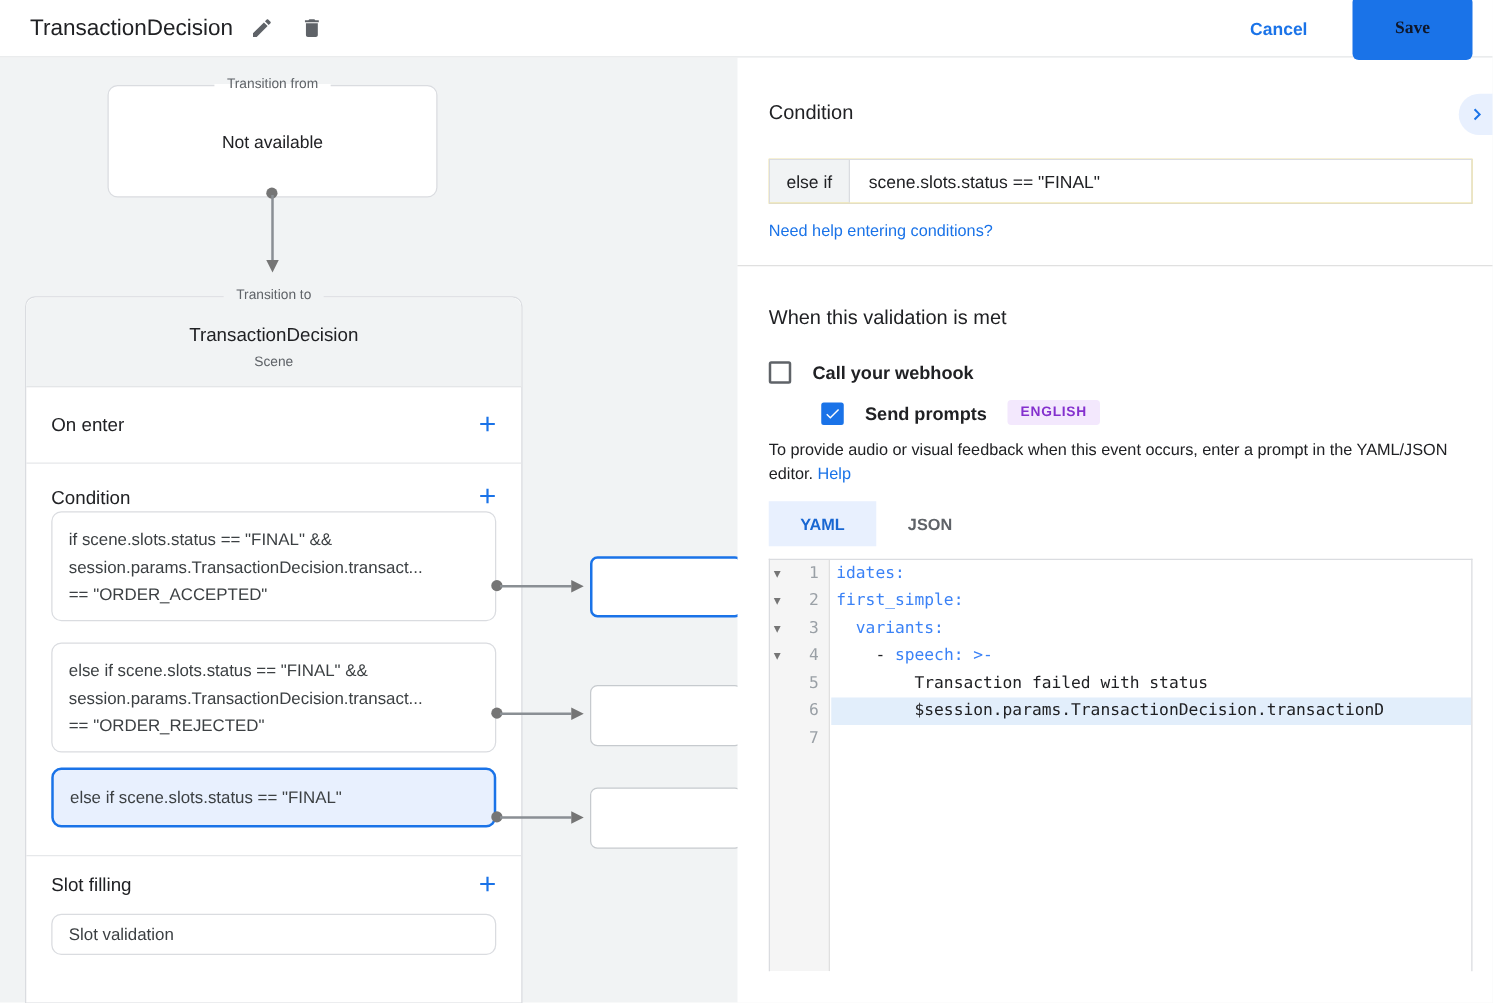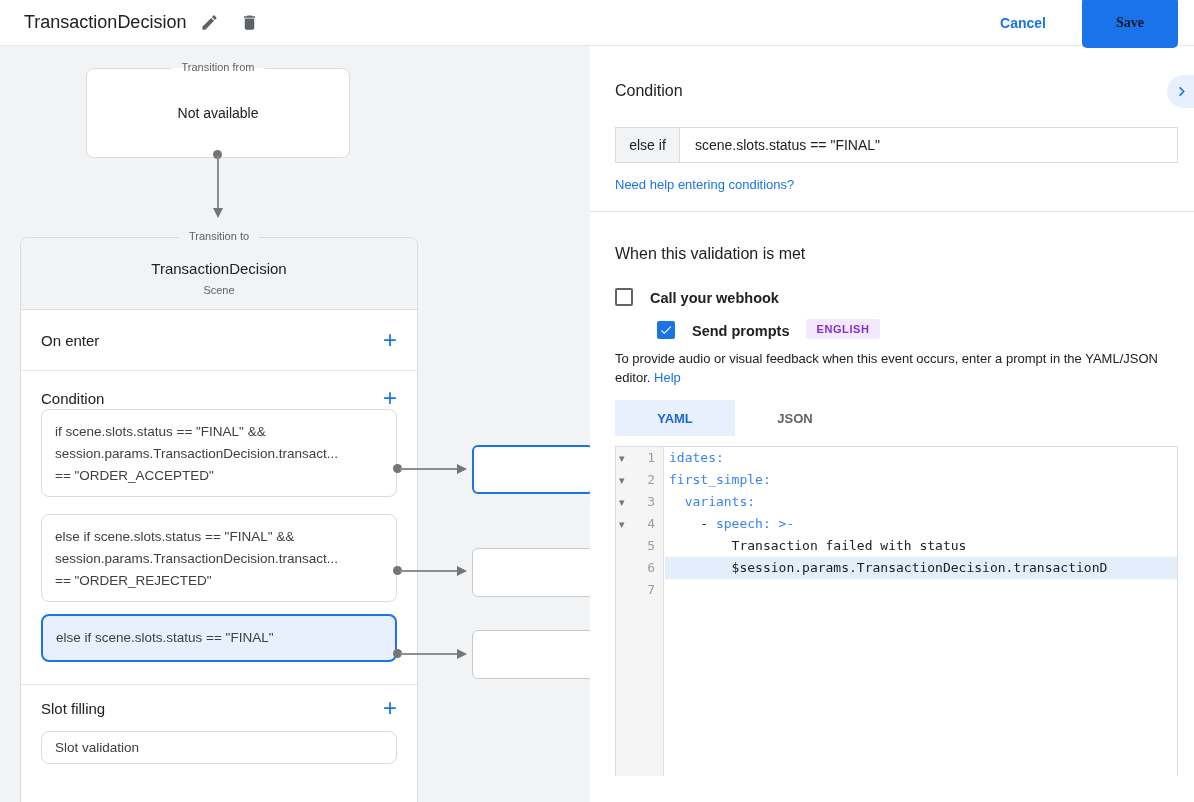--- a/index.html
+++ b/index.html
@@ -89,21 +89,21 @@
   .checkbox.unchecked { border:2px solid #5f6368; background:#fff; }
   .checkbox.checked { background:#1a73e8; border:2px solid #1a73e8; display:flex; align-items:center; justify-content:center; }
   .checkbox.checked svg { width:14px; height:14px; fill:#fff; }
   .check-label { margin-left:17px; font-size:14.5px; font-weight:700; color:#202124; }
   .lang-badge { margin-left:17px; background:#f3e8fd; color:#8430ce; font-size:11px; font-weight:700;
     letter-spacing:.6px; padding:4px 10px; border-radius:3px; }
   .feedback-text { margin-top:10px; font-size:13px; line-height:19px; color:#202124; max-width:563px; }
   .inline-link { color:#1a73e8; text-decoration:none; cursor:pointer; }
 
   .tabs { margin-top:13px; display:flex; }
-  .tab { width:120px; height:36px; display:flex; align-items:center; justify-content:center;
+  .tab { width:86px; height:36px; display:flex; align-items:center; justify-content:center;
     font-size:13px; font-weight:700; cursor:pointer; }
   .tab.active { background:#e8f0fe; color:#1967d2; }
   .tab.inactive { color:#5f6368; }
 
   .editor { position:relative; margin-top:10px; width:563px; height:330px; border:1px solid #dadce0;
     border-bottom:none; background:#fff; overflow:hidden;
     font-family:"DejaVu Sans Mono", monospace; font-size:13px; }
   .gutter-bg { position:absolute; left:0; top:0; bottom:0; width:48px; background:#f5f5f5;
     border-right:1px solid #e0e0e0; }
   .code-line { position:relative; display:flex; height:22px; line-height:22px; }

